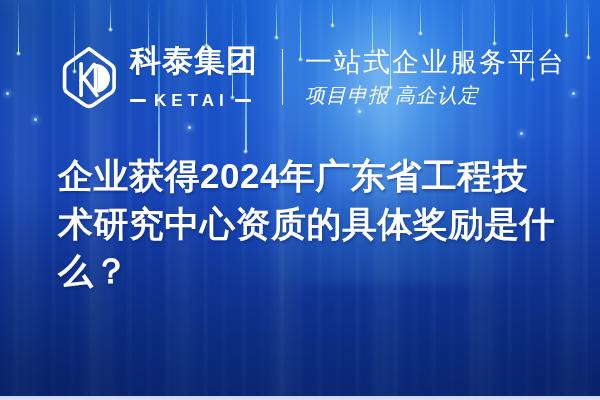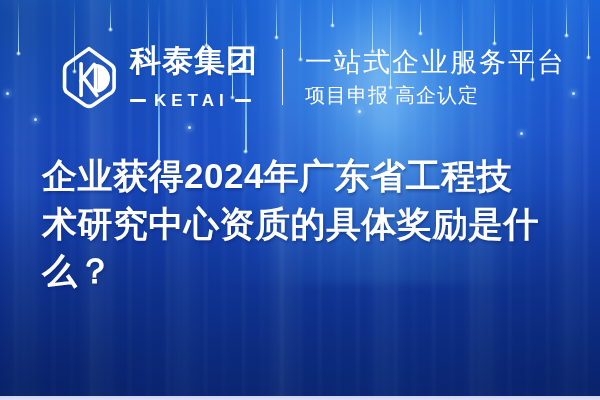--- a/index.html
+++ b/index.html
@@ -228,26 +228,27 @@
     white-space: nowrap;
   }
   .slogan-sub {
     font-family: "Liberation Serif", "DejaVu Serif", serif;
     font-size: 20px;
     color: #ffffff;
     letter-spacing: 1px;
     line-height: 1.2;
     margin-top: 5px;
     white-space: nowrap;
+    font-style: italic;
   }
 
   
   .title {
     position: absolute;
-    left: 42px;
+    left: 58px;
     top: 152px;
     width: 500px;
     font-size: 35px;
     font-weight: bold;
     color: #ffffff;
     line-height: 1.36;
     letter-spacing: 0.5px;
     text-shadow: 1px 2px 3px rgba(8,32,100,0.45);
   }
 </style>

